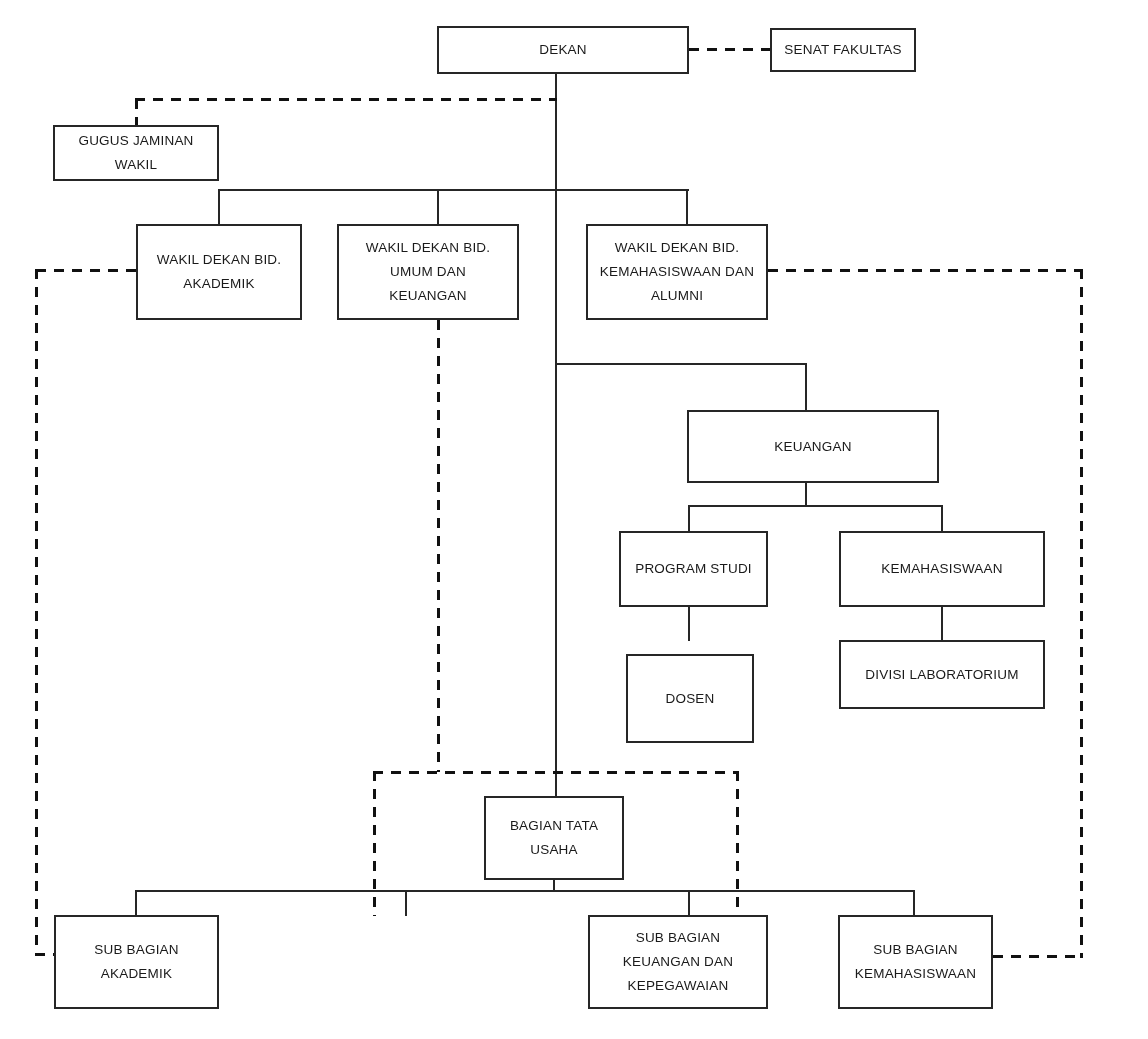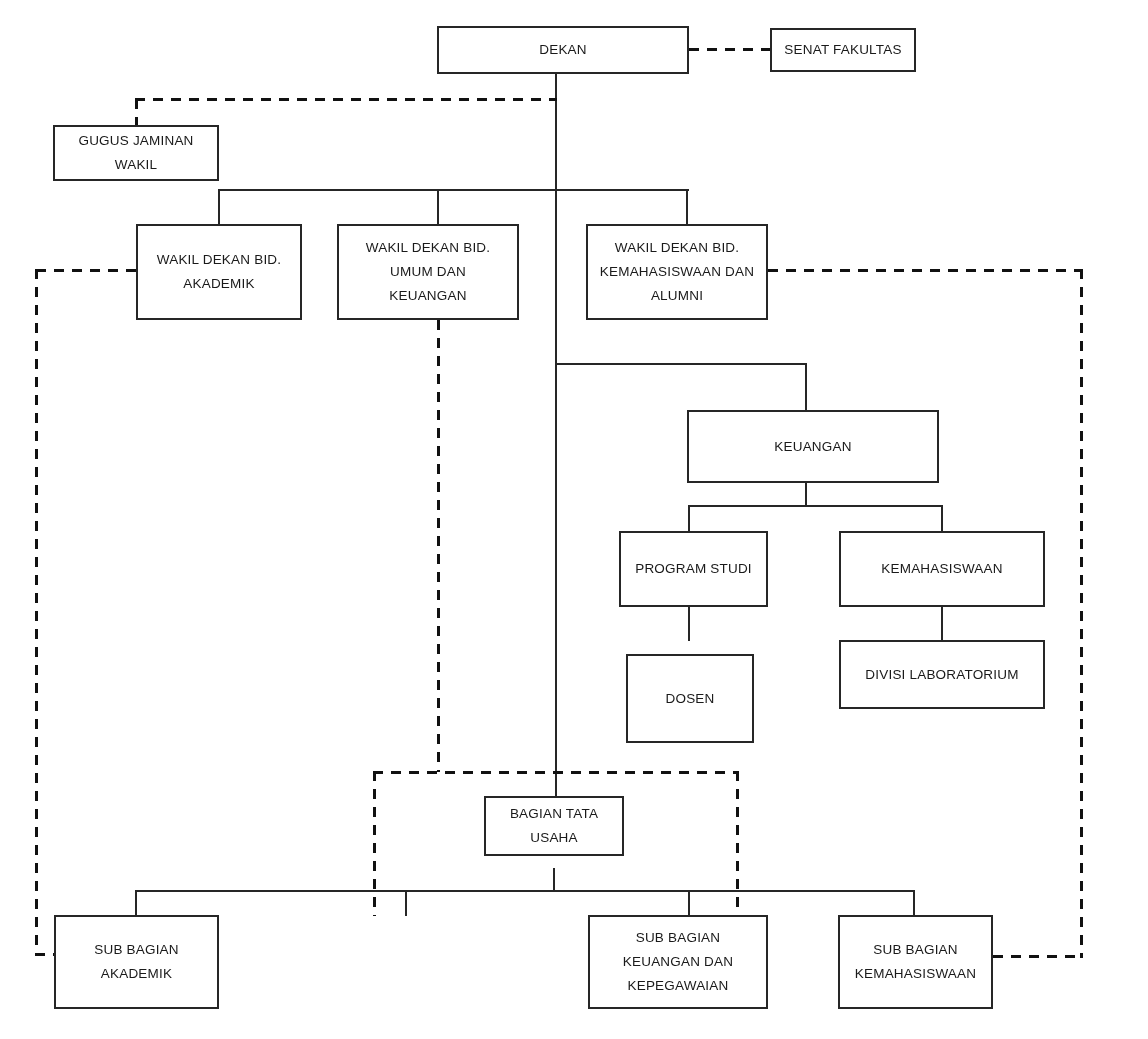--- a/index.html
+++ b/index.html
@@ -112,21 +112,21 @@
   <div class="node" style="left:687px; top:410px; width:252px; height:73px;">KEUANGAN</div>
 
   <div class="node" style="left:619px; top:531px; width:149px; height:76px;">PROGRAM STUDI</div>
 
   <div class="node" style="left:839px; top:531px; width:206px; height:76px;">KEMAHASISWAAN</div>
 
   <div class="node" style="left:626px; top:640px; width:128px; height:89px;margin-top:14px;">DOSEN</div>
 
   <div class="node" style="left:839px; top:640px; width:206px; height:69px;">DIVISI LABORATORIUM</div>
 
-  <div class="node" style="left:484px; top:796px; width:140px; height:60px;">BAGIAN TATA
+  <div class="node" style="left:484px; top:796px; width:140px; height:84px;">BAGIAN TATA
 USAHA</div>
 
   <div class="node" style="left:54px;  top:915px; width:165px; height:94px;">SUB BAGIAN
 AKADEMIK</div>
 
 
   <div class="node" style="left:588px; top:915px; width:180px; height:94px;">SUB BAGIAN
 KEUANGAN DAN
 KEPEGAWAIAN</div>
 

